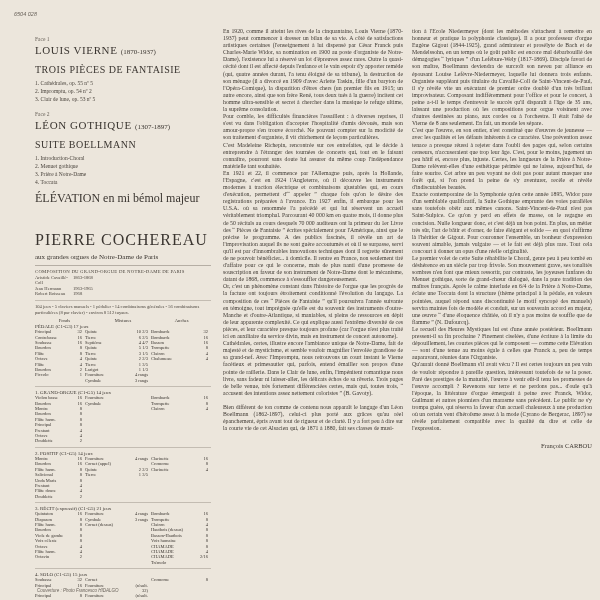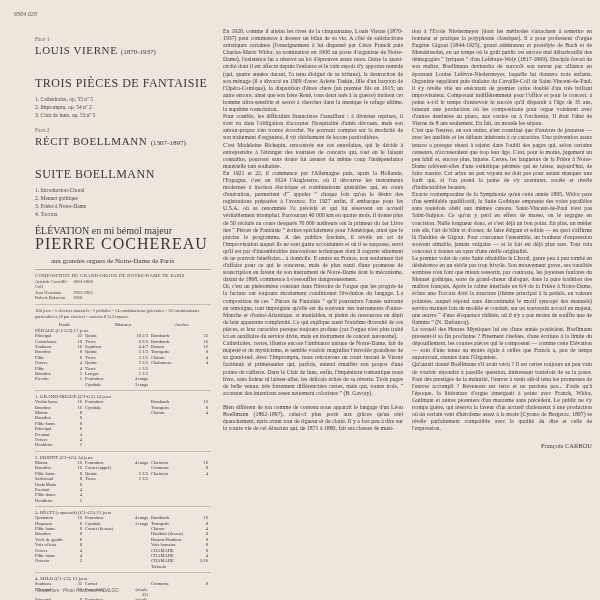--- a/index.html
+++ b/index.html
@@ -12,26 +12,26 @@
   }
   .catno {
     position: absolute; left: 14px; top: 11px;
     font-family: "Liberation Sans", sans-serif; font-style: italic;
     font-size: 5.5px; color: #6b645c;
   }
   .left { position: absolute; left: 35px; top: 36px; width: 176px; }
   .face { font-size: 5.5px; color: #6b645c; margin: 0 0 2px 0; }
   .composer { font-size: 11px; letter-spacing: 0.6px; margin: 0; line-height: 12px; }
   .composer .dates { font-size: 7px; letter-spacing: 0; }
-  .work { font-size: 12px; letter-spacing: 0.5px; margin: 18px 0 4px 0; }
+  .work { font-size: 10px; letter-spacing: 0.5px; margin: 6px 0 4px 0; }
   .pieces { list-style: none; padding: 0; margin: 0 0 8px 0; }
   .pieces li { font-size: 5.5px; line-height: 8px; color: #4a443d; }
-  .elev { font-size: 10px; line-height: 9px; margin: 2px 0 0 0; }
+  .elev { font-size: 12px; line-height: 9px; margin: 2px 0 28px 0; }
   .perf { font-size: 16px; letter-spacing: 1px; margin: 0; }
-  .venue { font-size: 7px; margin: 4px 0 4px 16px; }
+  .venue { font-size: 7px; margin: 4px 0 4px 0; }
   .rule { border-top: 1.5px solid #b5aea4; margin: 3px 0; }
   .rule.thin { border-top: 1px solid #c3bcb2; }
   .small { font-size: 4.6px; line-height: 5.6px; color: #4a443d; }
   .comp-head { font-size: 4.8px; letter-spacing: 0.2px; }
   .builders div { display: flex; }
   .builders span:first-child { width: 38px; }
   .cols-head { display: flex; font-size: 4.6px; margin-top: 3px; }
   .cols-head span { flex: 1; text-align: center; }
   .div-title { font-size: 5px; margin-top: 1px; }
   .stops { display: grid; grid-template-columns: 36px 14px 44px 22px 46px 14px; font-size: 4.5px; line-height: 5.4px; }
@@ -67,21 +67,21 @@
     <div class="work">TROIS PIÈCES DE FANTAISIE</div>
     <ul class="pieces">
       <li>1. Cathédrales, op. 55 nº 5</li>
       <li>2. Impromptu, op. 54 nº 2</li>
       <li>3. Clair de lune, op. 53 nº 5</li>
     </ul>
   </div>
   <div>
     <div class="face">Face 2</div>
     <div class="composer">
-      <span>RÉCIT BOELLMANN</span>
+      <span>LÉON GOTHIQUE</span>
       <span class="dates">(1307-1897)</span>
     </div>
     <div class="work">SUITE BOELLMANN</div>
     <ul class="pieces">
       <li>1. Introduction-Choral</li>
       <li>2. Menuet gothique</li>
       <li>3. Prière à Notre-Dame</li>
       <li>4. Toccata</li>
     </ul>
   </div>

